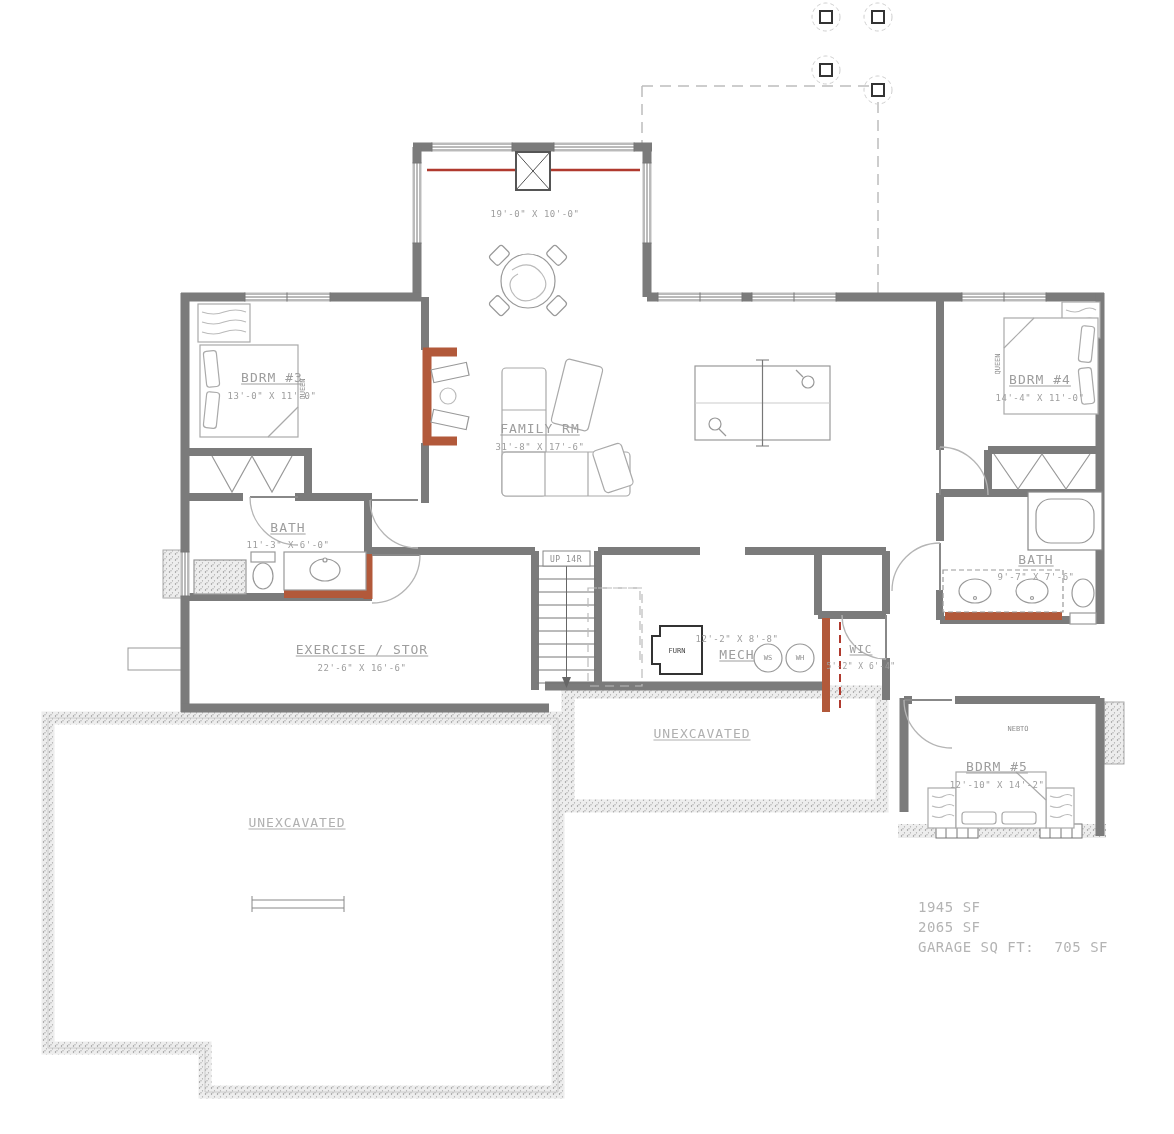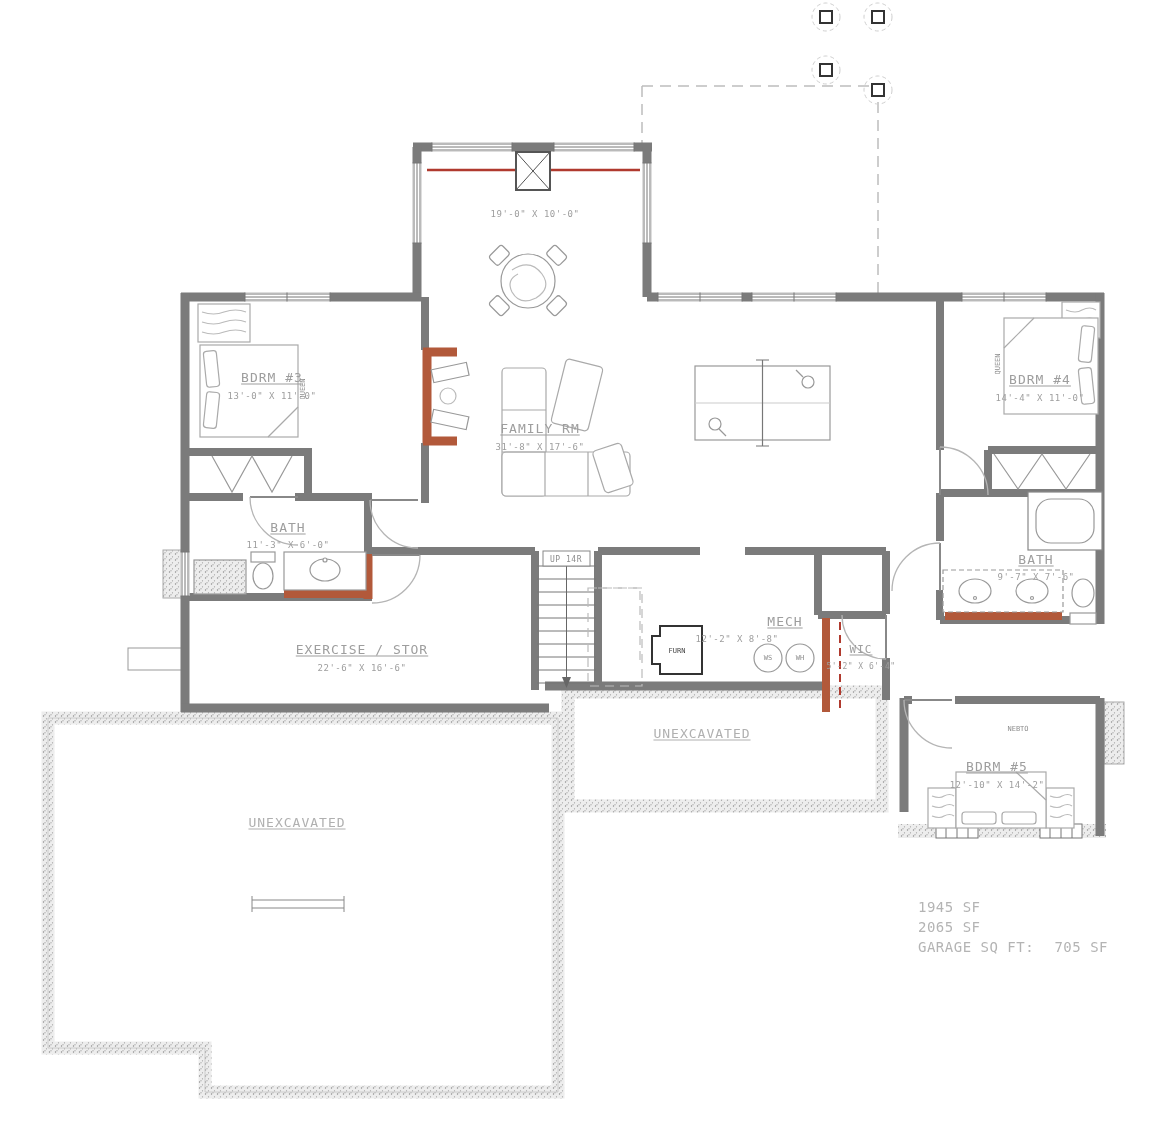--- a/index.html
+++ b/index.html
@@ -312,21 +312,21 @@
 
 <div class="lbl room-name" style="left:288px;top:527px;">BATH</div>
 <div class="lbl room-dims" style="left:288px;top:545px;">11'-3" X 6'-0"</div>
 
 <div class="lbl room-name" style="left:1036px;top:559px;">BATH</div>
 <div class="lbl room-dims" style="left:1036px;top:577px;">9'-7" X 7'-6"</div>
 
 <div class="lbl room-name" style="left:362px;top:649px;">EXERCISE / STOR</div>
 <div class="lbl room-dims" style="left:362px;top:668px;">22'-6" X 16'-6"</div>
 
-<div class="lbl room-name" style="left:737px;top:621px;margin-left:48px;">MECH</div>
+<div class="lbl room-name" style="left:737px;top:654px;">MECH</div>
 <div class="lbl room-dims" style="left:737px;top:639px;">12'-2" X 8'-8"</div>
 
 <div class="lbl room-name" style="left:861px;top:649px;font-size:11px;">WIC</div>
 <div class="lbl room-dims" style="left:861px;top:666px;font-size:8px;">5'-2" X 6'-4"</div>
 
 <div class="lbl room-name" style="left:702px;top:733px;color:#b0b0b0;">UNEXCAVATED</div>
 <div class="lbl room-name" style="left:297px;top:822px;color:#b0b0b0;">UNEXCAVATED</div>
 
 <div class="lbl tiny" style="left:566px;top:559px;">UP 14R</div>
 <div class="lbl micro" style="left:677px;top:651px;color:#444;">FURN</div>

